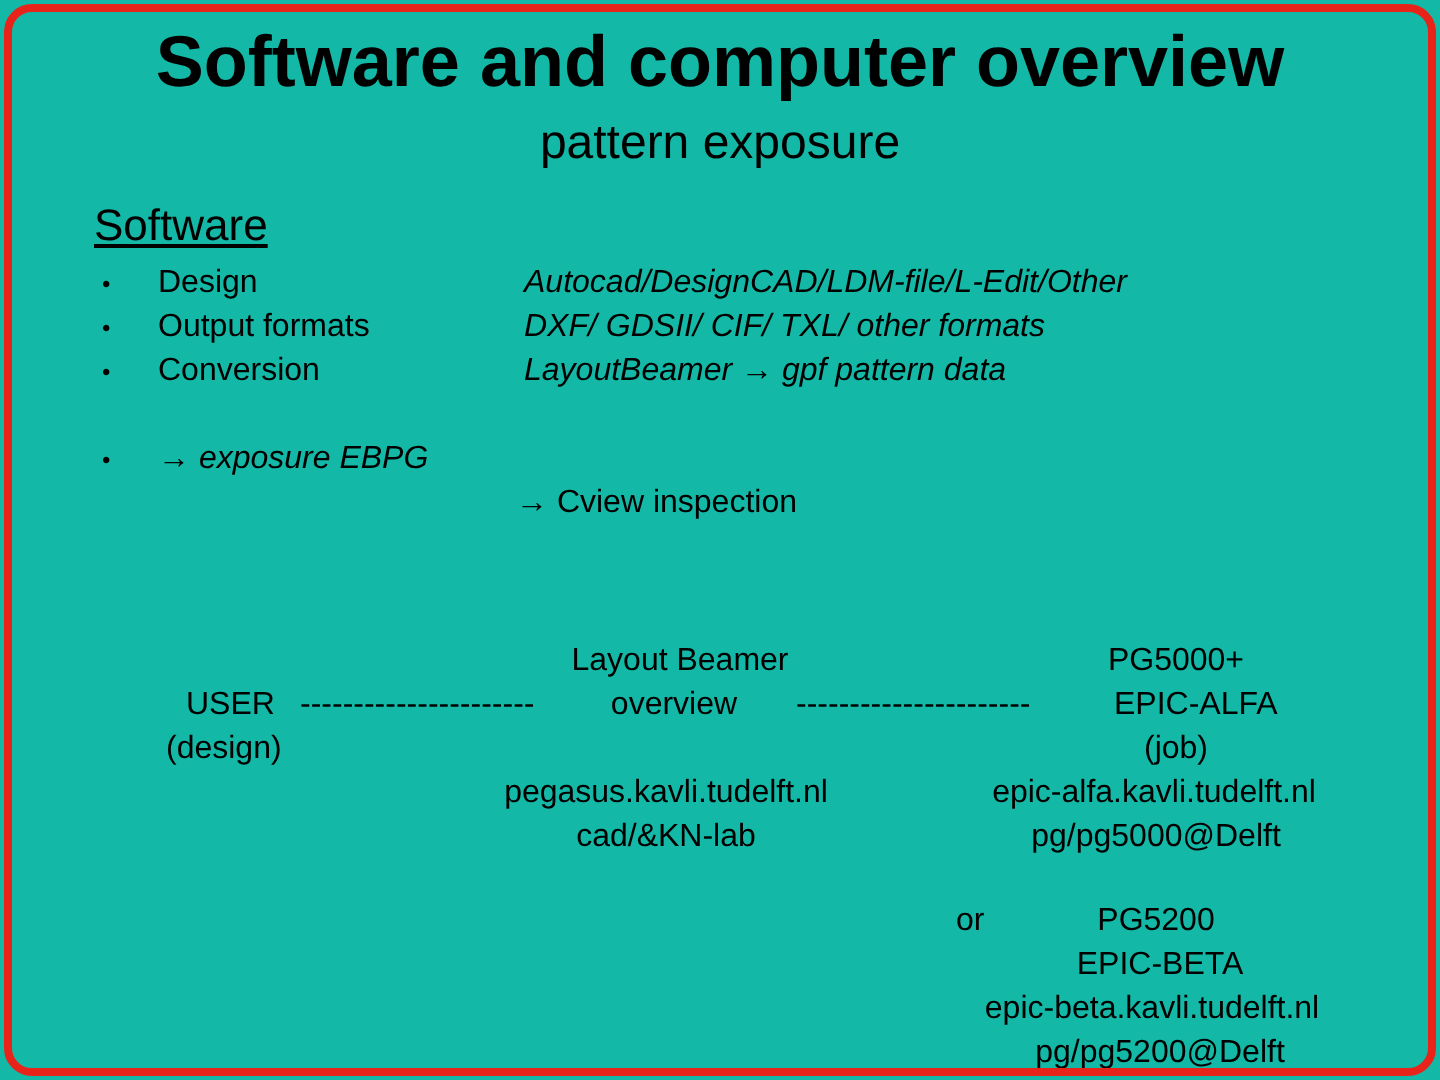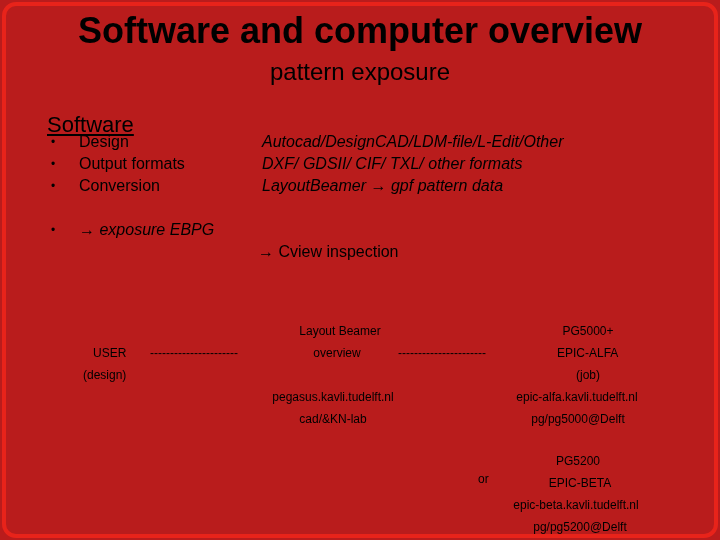--- a/index.html
+++ b/index.html
@@ -1,21 +1,21 @@
 <!DOCTYPE html>
 <html style="--accent: #e8231a;"><head>
 <meta charset="utf-8">
 <style>
   :root { --accent: #e8231a; }
   html, body { margin: 0; padding: 0; background: #ffffff; }
   .slide {
     position: relative;
     width: 720px;
     height: 540px;
-    background: #b91c1c;
+    background: #14b8a6;
     overflow: hidden;
     font-family: "Liberation Sans", sans-serif;
     color: #000000;
   }
   .frame {
     position: absolute;
     inset: 2px;
     border: 4px solid var(--accent);
     border-radius: 14px;
     pointer-events: none;
@@ -36,31 +36,31 @@
     font-size: 24px;
     white-space: nowrap;
   }
   .section-heading {
     position: absolute;
     left: 47px;
     font-size: 22px;
     text-decoration: underline;
     white-space: nowrap;
   }
-  #software-heading { top: 100px; margin-top: 12px; }
+  #software-heading { top: 100px; }
   #computer-heading { top: 291px; }
 
   .bullets { position: absolute; top: 132px; left: 47px; width: 640px; font-size: 16px; }
   .brow { position: absolute; left: 0; display: flex; white-space: nowrap; line-height: 20px; }
   .bdot { width: 28px; padding-left: 4px; font-size: 12px; line-height: 20px; }
   .blabel { width: 183px; }
   .bvalue { white-space: nowrap; font-style: italic; }
   .extra-line { position: absolute; left: 211px; white-space: nowrap; line-height: 20px; }
 
-  .dg { position: absolute; font-size: 12px; line-height: 20px; white-space: nowrap; }
+  .dg { position: absolute; font-size: 16px; line-height: 20px; white-space: nowrap; }
   .cx { transform: translateX(-50%); }
 </style>
 </head>
 <body>
 
 <div class="slide">
 
   <div class="title">Software and computer overview</div>
   <div class="subtitle">pattern exposure</div>
 
@@ -101,20 +101,20 @@
 
   <div class="dg" style="left:83px; top:365px">(design)</div>
   <div class="dg cx" style="left:588px; top:365px">(job)</div>
 
   <div class="dg cx" style="left:333px; top:387px">pegasus.kavli.tudelft.nl</div>
   <div class="dg cx" style="left:577px; top:387px">epic-alfa.kavli.tudelft.nl</div>
 
   <div class="dg cx" style="left:333px; top:409px">cad/&amp;KN-lab</div>
   <div class="dg cx" style="left:578px; top:409px">pg/pg5000@Delft</div>
 
-  <div class="dg" style="left:478px; top:469px">or</div>
+  <div class="dg" style="left:478px; top:451px">or</div>
   <div class="dg cx" style="left:578px; top:451px">PG5200</div>
   <div class="dg cx" style="left:580px; top:473px">EPIC-BETA</div>
   <div class="dg cx" style="left:576px; top:495px">epic-beta.kavli.tudelft.nl</div>
   <div class="dg cx" style="left:580px; top:517px">pg/pg5200@Delft</div>
 
   <div class="frame"></div>
 </div>
 
 </body></html>

